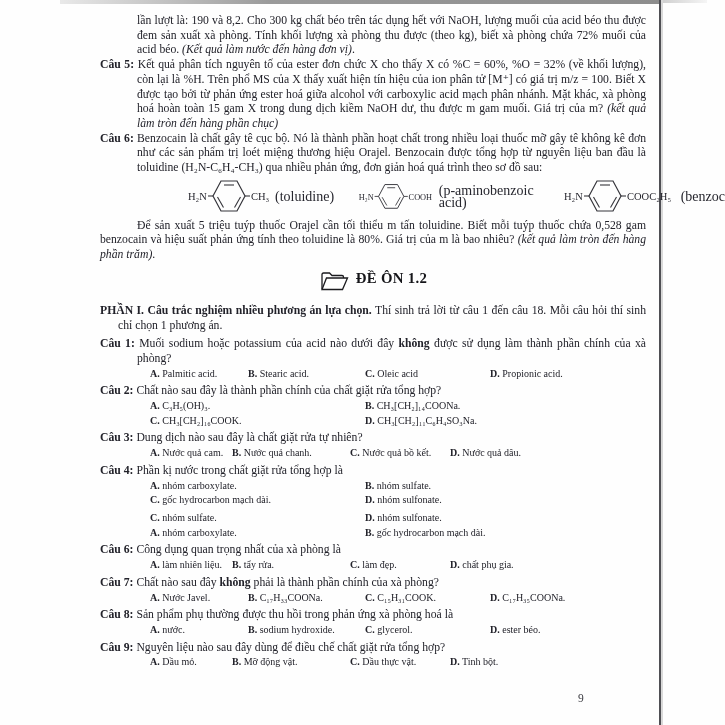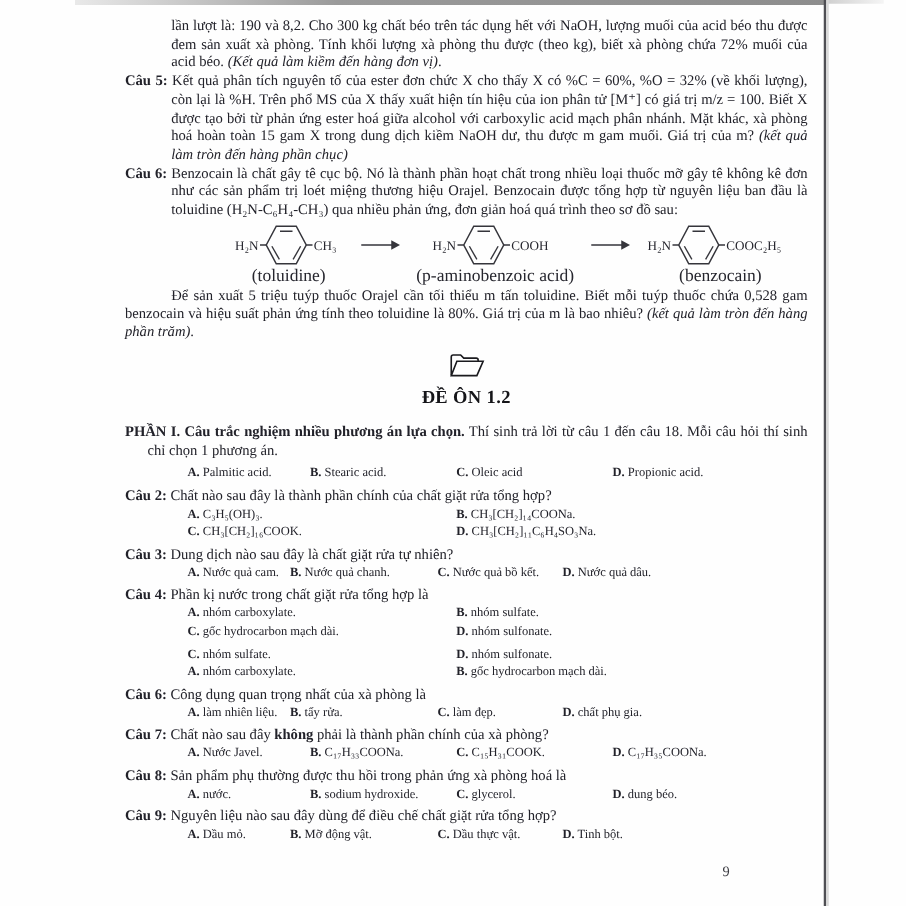--- a/index.html
+++ b/index.html
@@ -14,26 +14,26 @@
   .content{position:absolute;left:100px;top:10px;width:546px;}
   .para{margin:0;font-size:11.7px;line-height:14.7px;text-align:justify;}
   .para b{font-weight:bold;}
   .para i{font-style:italic;}
   .pad-top{padding-top:4px;}
   .indent37{padding-left:37px;}
   .hang{padding-left:37px;text-indent:-37px;}
   .hang18{padding-left:18px;text-indent:-18px;}
   .firstindent{text-indent:37px;}
   .diagram{margin:3px 0 2px 87px;display:flex;align-items:flex-start;gap:12px;}
-  .struct{display:flex;flex-direction:column;align-items:center;justify-content:space-between;}
+  .struct{display:flex;flex-direction:row;align-items:center;justify-content:space-between;}
   .caption{font-size:14px;line-height:12px;margin-top:-1px;color:#26262e;}
   svg text{font-family:"Liberation Serif","DejaVu Serif",serif;font-size:10.5px;fill:#26262e;}
   .ring{fill:none;stroke:#35353b;stroke-width:1.2;}
   .bond{stroke:#35353b;stroke-width:1.1;}
-  .section-header{display:flex;justify-content:center;align-items:center;gap:7px;margin:7px 0 9px 0;flex-direction:column;}
+  .section-header{display:flex;justify-content:center;align-items:flex-start;gap:7px;margin:7px 0 9px 0;}
   .sec-title{font-weight:bold;font-size:14.8px;letter-spacing:.3px;color:#151519;}
   .part1{margin-bottom:4px;margin-top:12px;}
   .q{margin-bottom:3px;}
   .opts{padding-left:50px;font-size:10px;line-height:14.7px;white-space:nowrap;}
   .opt{display:inline-block;}
   .opt b{font-weight:bold;}
   .row4a .opt:nth-child(1){width:98px;}
   .row4a .opt:nth-child(2){width:117px;}
   .row4a .opt:nth-child(3){width:125px;}
   .row4b .opt:nth-child(1){width:82px;}
@@ -46,21 +46,21 @@
 <body>
 
 <div class="canvas">
   <div class="top-strip"></div>
   <div class="top-strip2"></div>
   <div class="right-line"></div>
   <div class="right-line2"></div>
 
   <div class="content">
 
-    <p class="para indent37 pad-top"><span>lần lượt là: 190 và 8,2. Cho 300 kg chất béo trên tác dụng hết với NaOH, lượng muối của acid béo thu được đem sản xuất xà phòng. Tính khối lượng xà phòng thu được (theo kg), biết xà phòng chứa 72% muối của acid béo. </span><i>(Kết quả làm kiềm đến hàng đơn vị)</i><span>.</span></p>
+    <p class="para indent37 pad-top"><span>lần lượt là: 190 và 8,2. Cho 300 kg chất béo trên tác dụng hết với NaOH, lượng muối của acid béo thu được đem sản xuất xà phòng. Tính khối lượng xà phòng thu được (theo kg), biết xà phòng chứa 72% muối của acid béo. </span><i>(Kết quả làm nước đến hàng đơn vị)</i><span>.</span></p>
 
     <p class="para hang"><b>Câu 5:</b><span> Kết quả phân tích nguyên tố của ester đơn chức X cho thấy X có %C = 60%, %O = 32% (về khối lượng), còn lại là %H. Trên phổ MS của X thấy xuất hiện tín hiệu của ion phân tử [M⁺] có giá trị m/z = 100. Biết X được tạo bởi từ phản ứng ester hoá giữa alcohol với carboxylic acid mạch phân nhánh. Mặt khác, xà phòng hoá hoàn toàn 15 gam X trong dung dịch kiềm NaOH dư, thu được m gam muối. Giá trị của m? </span><i>(kết quả làm tròn đến hàng phần chục)</i></p>
 
     <p class="para hang"><b>Câu 6:</b><span> Benzocain là chất gây tê cục bộ. Nó là thành phần hoạt chất trong nhiều loại thuốc mỡ gây tê không kê đơn như các sản phẩm trị loét miệng thương hiệu Orajel. Benzocain được tổng hợp từ nguyên liệu ban đầu là toluidine (H₂N-C₆H₄-CH₃) qua nhiều phản ứng, đơn giản hoá quá trình theo sơ đồ sau:</span></p>
 
     <div class="diagram">
       <div class="struct">
         <svg width="88" height="38" viewBox="0 0 88 38">
           <text x="1" y="21">H₂N</text>
           <line class="bond" x1="21" y1="17" x2="26" y2="17"></line>
@@ -115,20 +115,21 @@
       <svg width="30" height="22" viewBox="0 0 30 22">
         <path d="M3 19 L3 4.5 Q3 3 4.5 3 L10.5 3 L13 5.5 L23 5.5 Q24.5 5.5 24.5 7 L24.5 8" fill="#ffffff" stroke="#1b1b1f" stroke-width="1.3"></path>
         <path d="M3 19.5 L7.5 8 L28.5 8 L23.5 19.5 Z" fill="#ffffff" stroke="#1b1b1f" stroke-width="1.3"></path>
       </svg>
       <span class="sec-title">ĐỀ ÔN 1.2</span>
     </div>
 
     <p class="para hang18 part1"><b><span>PHẦN I.</span><span> Câu trắc nghiệm nhiều phương án lựa chọn.</span></b><span> Thí sinh trả lời từ câu 1 đến câu 18. Mỗi câu hỏi thí sinh chỉ chọn 1 phương án.</span></p>
 
     <div class="q">
+      <p class="para hang"><b>Câu 1:</b><span> Muối sodium hoặc potassium của acid nào dưới đây </span><b>không</b><span> được sử dụng làm thành phần chính của xà phòng?</span></p>
       <div class="opts row4a">
         <span class="opt"><b>A.</b><span> Palmitic acid.</span></span><span class="opt"><b>B.</b><span> Stearic acid.</span></span><span class="opt"><b>C.</b><span> Oleic acid</span></span><span class="opt"><b>D.</b><span> Propionic acid.</span></span>
       </div>
     </div>
 
     <div class="q">
       <p class="para hang"><b>Câu 2:</b><span> Chất nào sau đây là thành phần chính của chất giặt rửa tổng hợp?</span></p>
       <div class="opts row2">
         <span class="opt"><b>A.</b><span> C₃H₅(OH)₃.</span></span><span class="opt"><b>B.</b><span> CH₃[CH₂]₁₄COONa.</span></span>
       </div>
@@ -173,21 +174,21 @@
     <div class="q">
       <p class="para hang"><b>Câu 7:</b><span> Chất nào sau đây </span><b>không</b><span> phải là thành phần chính của xà phòng?</span></p>
       <div class="opts row4a">
         <span class="opt"><b>A.</b><span> Nước Javel.</span></span><span class="opt"><b>B.</b><span> C₁₇H₃₃COONa.</span></span><span class="opt"><b>C.</b><span> C₁₅H₃₁COOK.</span></span><span class="opt"><b>D.</b><span> C₁₇H₃₅COONa.</span></span>
       </div>
     </div>
 
     <div class="q">
       <p class="para hang"><b>Câu 8:</b><span> Sản phẩm phụ thường được thu hồi trong phản ứng xà phòng hoá là</span></p>
       <div class="opts row4a">
-        <span class="opt"><b>A.</b><span> nước.</span></span><span class="opt"><b>B.</b><span> sodium hydroxide.</span></span><span class="opt"><b>C.</b><span> glycerol.</span></span><span class="opt"><b>D.</b><span> dung béo.</span></span>
+        <span class="opt"><b>A.</b><span> nước.</span></span><span class="opt"><b>B.</b><span> sodium hydroxide.</span></span><span class="opt"><b>C.</b><span> glycerol.</span></span><span class="opt"><b>D.</b><span> ester béo.</span></span>
       </div>
     </div>
 
     <div class="q">
       <p class="para hang"><b>Câu 9:</b><span> Nguyên liệu nào sau đây dùng để điều chế chất giặt rửa tổng hợp?</span></p>
       <div class="opts row4b">
         <span class="opt"><b>A.</b><span> Dầu mỏ.</span></span><span class="opt"><b>B.</b><span> Mỡ động vật.</span></span><span class="opt"><b>C.</b><span> Dầu thực vật.</span></span><span class="opt"><b>D.</b><span> Tinh bột.</span></span>
       </div>
     </div>
 

